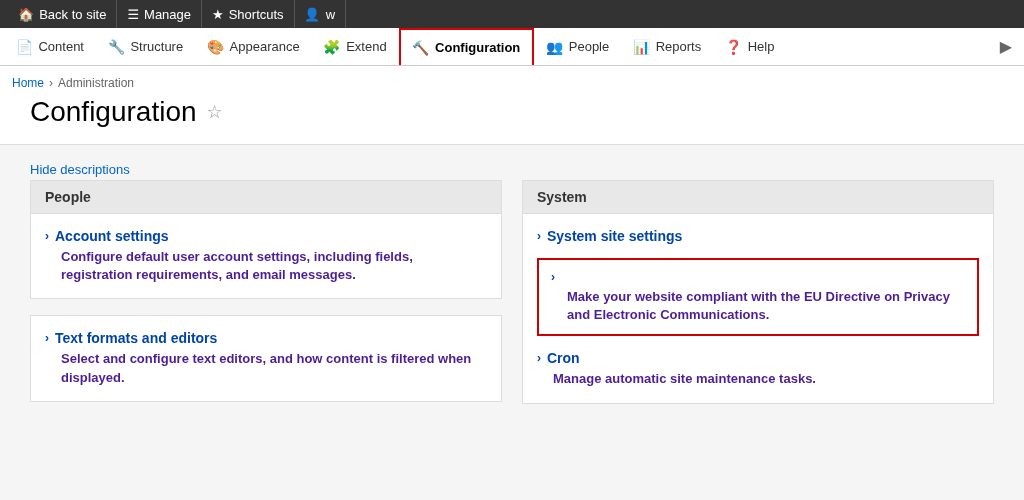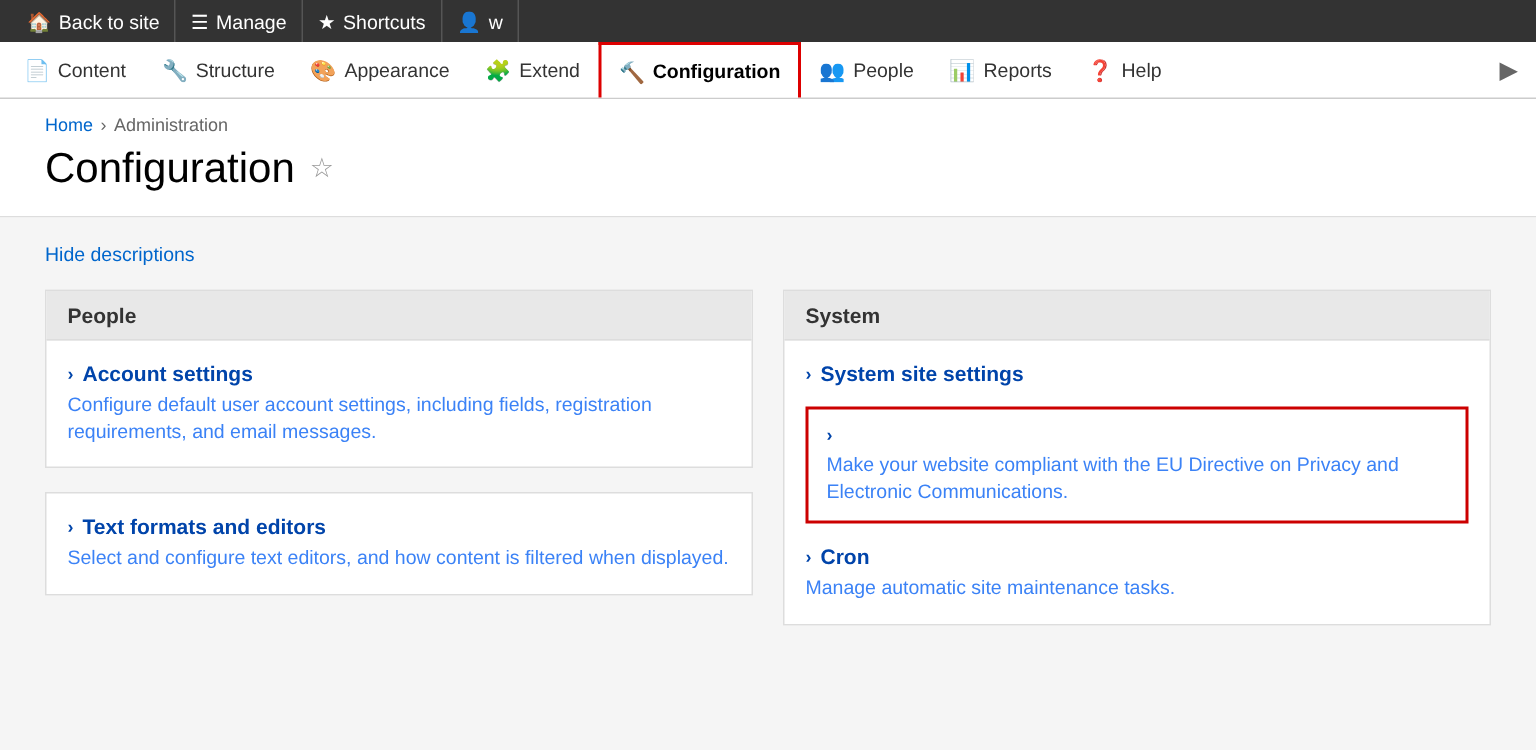--- a/index.html
+++ b/index.html
@@ -59,21 +59,21 @@
       font-weight: bold;
     }
     .nav-item .nav-icon { font-size: 14px; color: #666; }
     .nav-item.active .nav-icon { color: #333; }
     .nav-end { margin-left: auto; display: flex; align-items: center; }
     .nav-end-icon { padding: 0 8px; font-size: 16px; color: #666; cursor: pointer; }
 
     
     .breadcrumb-section {
       background: #fff;
-      padding: 10px 30px 0 30px;
+      padding: 10px 30px 0 12px;
     }
     .breadcrumb {
       font-size: 12px;
       color: #666;
       display: flex;
       align-items: center;
       gap: 5px;
     }
     .breadcrumb a { color: #0066cc; text-decoration: none; }
 
@@ -98,21 +98,21 @@
       padding: 16px 30px;
       background: #f5f5f5;
       min-height: 400px;
     }
 
     .hide-descriptions {
       color: #0066cc;
       text-decoration: none;
       font-size: 13px;
       display: inline-block;
-      margin-bottom: 16px;
+      margin-bottom: 3px;
     }
 
     
     .columns {
       display: flex;
       gap: 20px;
     }
     .column {
       flex: 1;
       display: flex;
@@ -148,22 +148,24 @@
       color: #0044aa;
       font-size: 14px;
       font-weight: bold;
       cursor: pointer;
       text-decoration: none;
       margin-bottom: 4px;
     }
     .config-item-title .chevron { font-size: 12px; color: #0044aa; }
     .config-item-desc {
       font-size: 13px;
-      color: #3b82f6;
+      color: #4c1d95;
       line-height: 1.4;
+      margin-left: 16px;
+      font-weight: bold;
     }
     .highlighted-wrapper {
       border: 2px solid #cc0000;
       padding: 10px 12px;
       margin-bottom: 14px;
     }
   </style>
 </head>
 <body>
 

